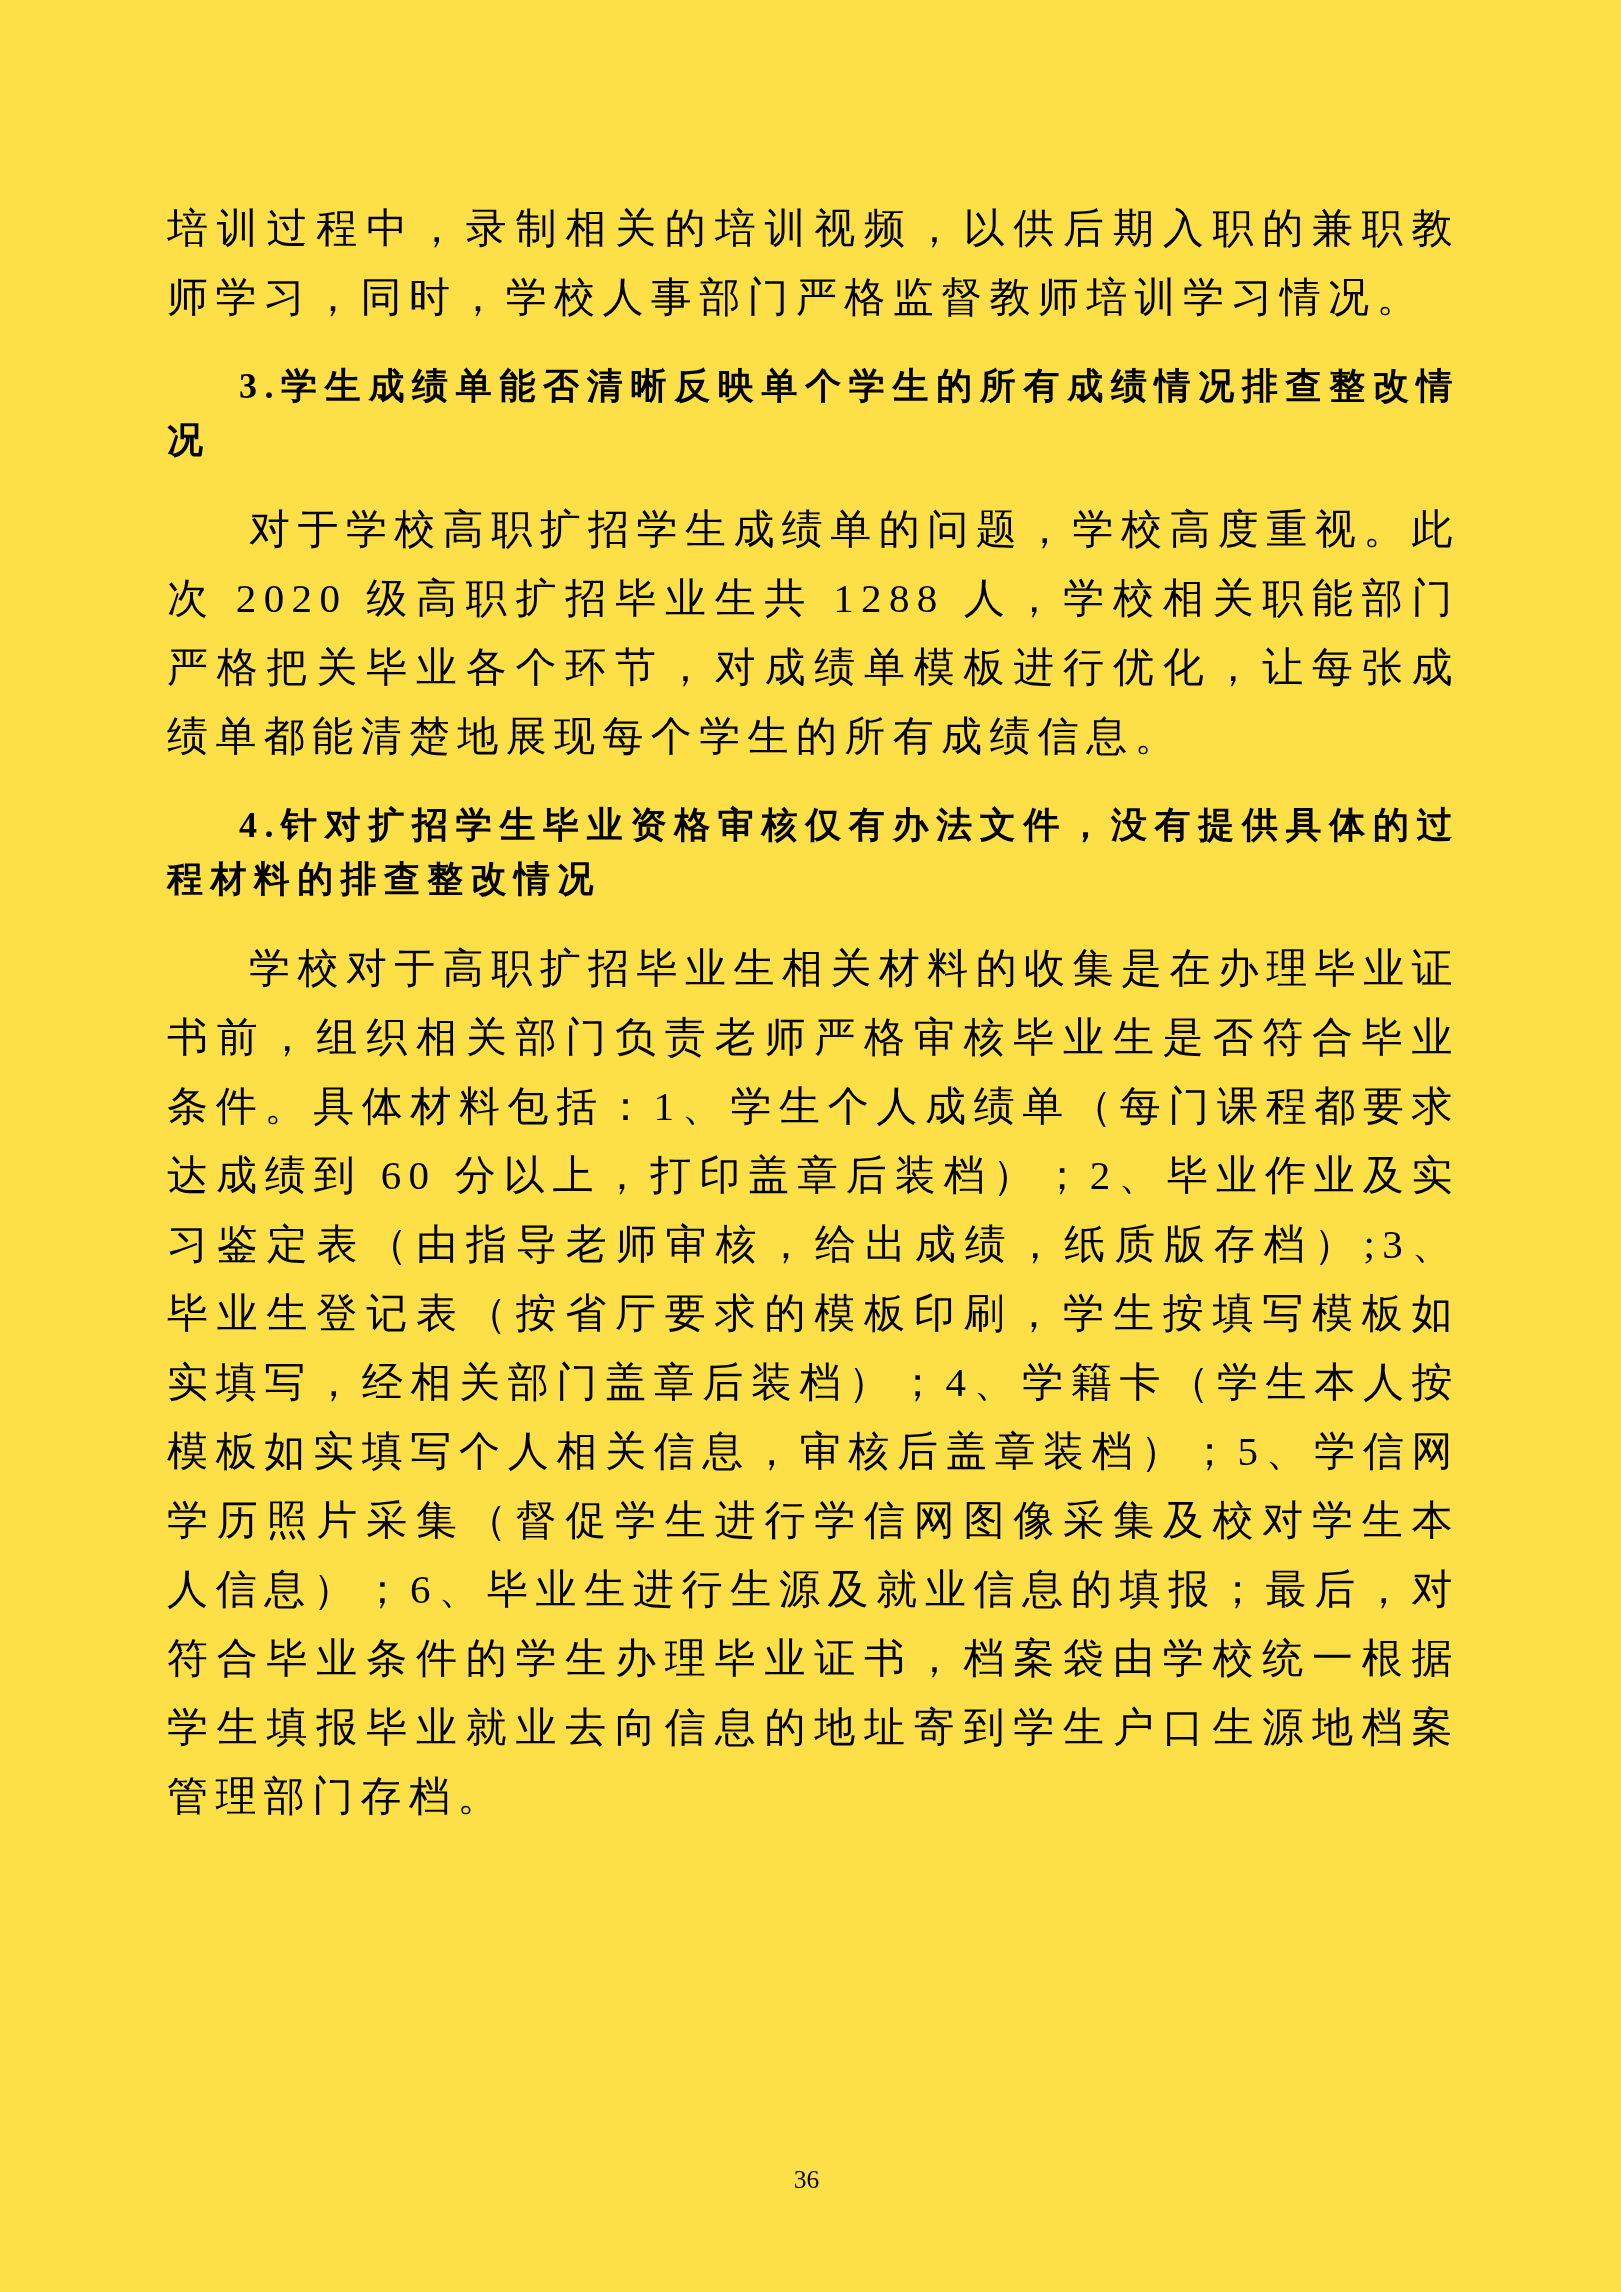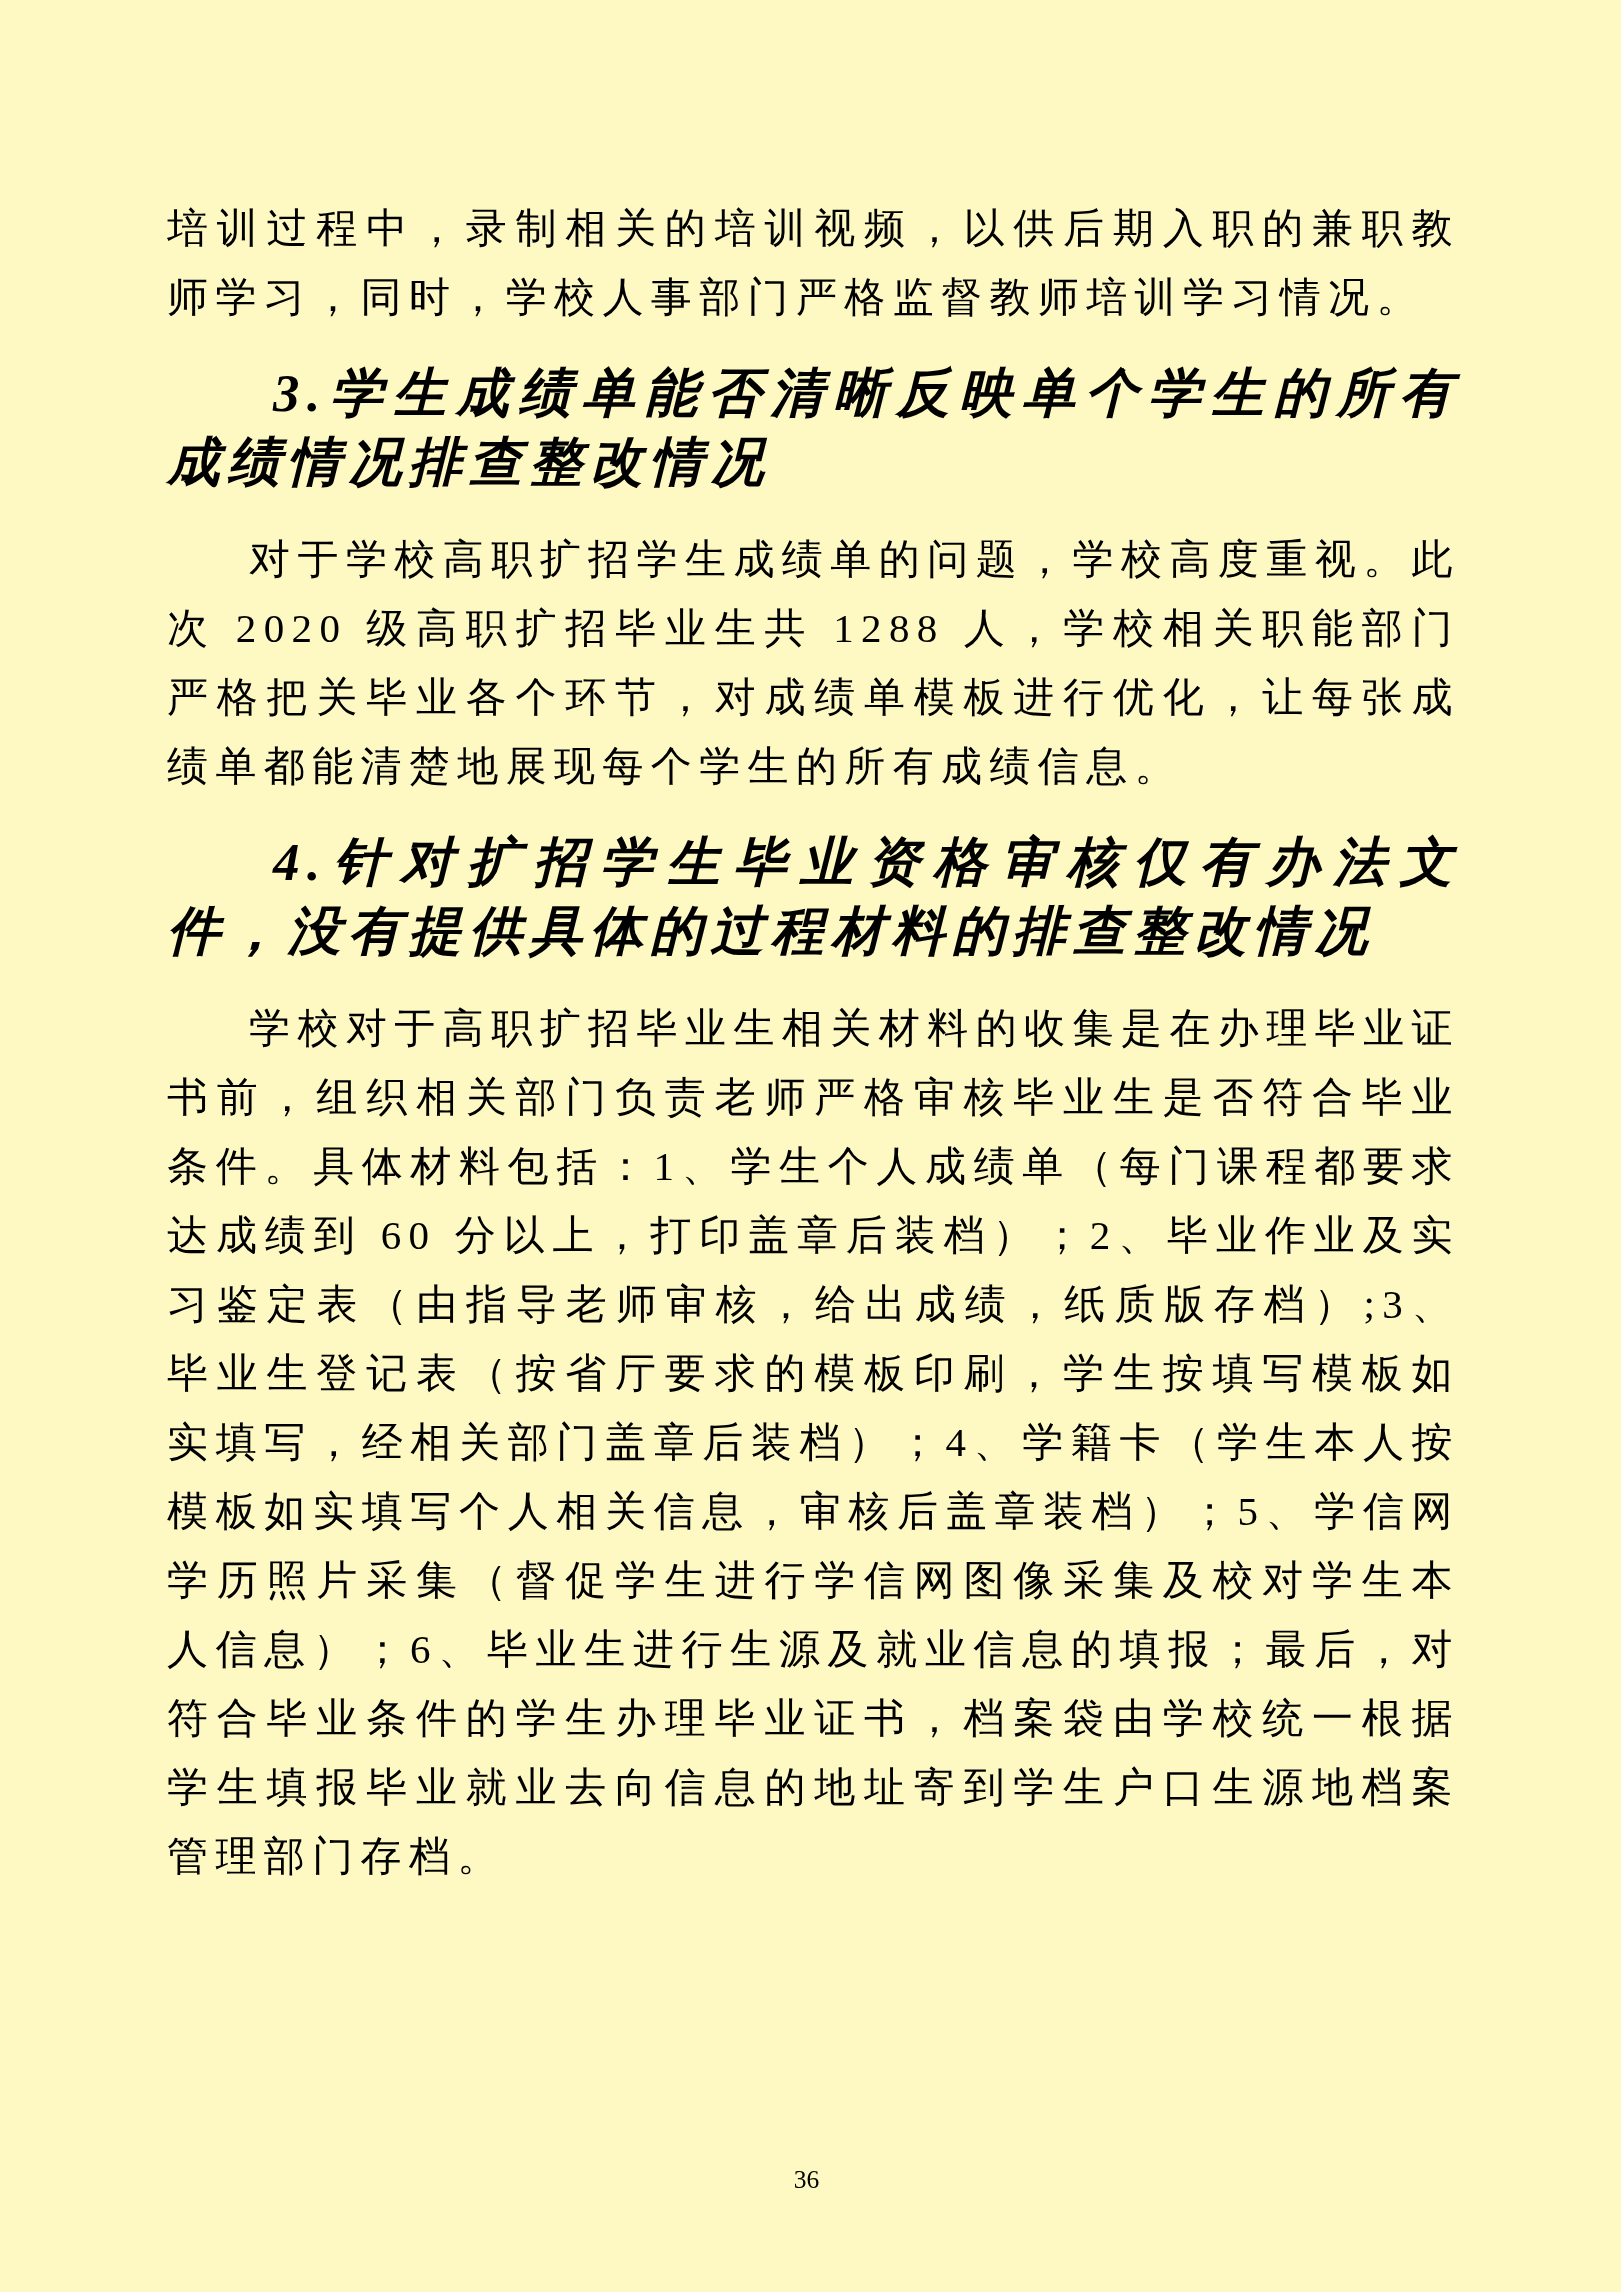--- a/index.html
+++ b/index.html
@@ -4,21 +4,21 @@
 <style>
   html, body {
     margin: 0;
     padding: 0;
     background: #ffffff;
   }
   .page {
     position: relative;
     width: 1621px;
     height: 2293px;
-    background: #fef9c3;
+    background: #fde047;
     color: #000000;
     font-family: "Liberation Serif", serif;
     overflow: hidden;
   }
   .content {
     position: absolute;
     left: 167px;
     right: 161px;
     top: 194px;
     font-size: 41px;
@@ -28,26 +28,25 @@
   }
   .para {
     margin: 0;
     text-indent: 2em;
   }
   .para.no-indent {
     text-indent: 0;
   }
   .heading {
     margin: 27.4px 0;
-    font-size: 53px;
-    line-height: 69px;
+    font-size: 36px;
+    line-height: 54px;
     font-weight: 700;
     text-indent: 2em;
     text-align: justify;
-    font-style: italic;
   }
   .page-number {
     position: absolute;
     left: 0;
     right: 8px;
     bottom: 98px;
     text-align: center;
     font-size: 25.5px;
     letter-spacing: 0;
     color: #000000;

